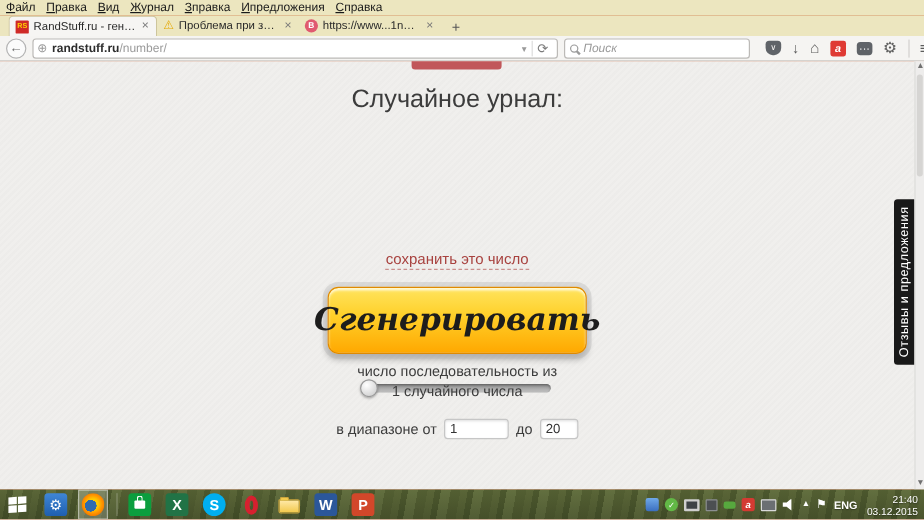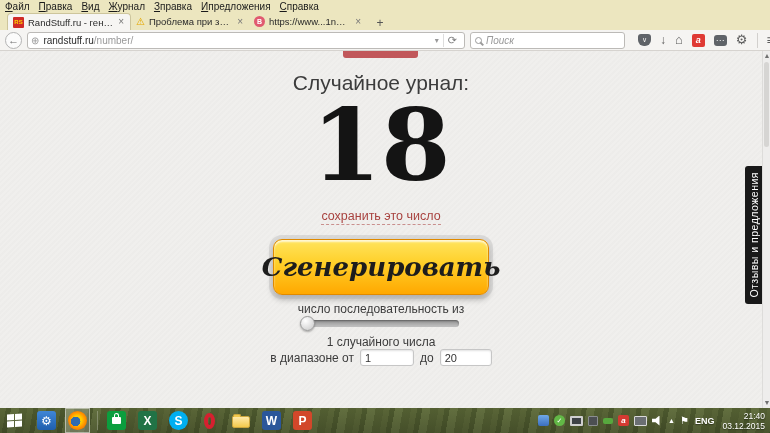--- a/index.html
+++ b/index.html
@@ -30,21 +30,21 @@
             color:#555; font-size:12px; }
 
   
   .navbar { height:21px; background:#f5f4f2; border-bottom:1px solid #d6d3cf;
             display:flex; align-items:center; padding:0 5px; gap:5px; }
   .back-btn { width:17px; height:17px; border:1px solid #b3b3b3; border-radius:50%;
               background:#fbfbfb; color:#6e6e6e; font-size:11px; line-height:15px; text-align:center; flex:0 0 auto; }
   .urlbar { flex:0 0 438px; height:17px; background:#fff; border:1px solid #bcbab7; border-radius:3px;
             display:flex; align-items:center; padding:0 3px; font-size:10px; }
   .globe { color:#9a9a9a; font-size:10px; margin-right:4px; }
-  .url-host { color:#2d2d2d; }
+  .url-host { color:#2d2d2d;font-weight:bold; }
   .url-path { color:#9a9a9a; }
   .url-spacer { flex:1; }
   .url-caret { color:#9a9a9a; font-size:8px; padding:0 4px; }
   .url-sep { width:1px; height:13px; background:#ddd; }
   .reload { color:#7a7a7a; font-size:11px; padding:0 4px; }
   .searchbar { flex:0 0 140px; height:17px; background:#fff; border:1px solid #bcbab7; border-radius:3px;
                display:flex; align-items:center; padding:0 4px; }
   .mag { width:7px; height:7px; border:1.5px solid #9b9b9b; border-radius:50%; position:relative; flex:0 0 auto; }
   .mag i { position:absolute; width:4px; height:1.5px; background:#9b9b9b; transform:rotate(45deg);
            right:-3px; bottom:-2px; }
@@ -80,27 +80,27 @@
              display:flex; align-items:center; justify-content:center; cursor:pointer; }
   .gen-btn span { font-family:"DejaVu Serif", serif; font-style:italic; font-weight:bold;
                   font-size:26px; color:#1d1d1d; }
   .seq-label { position:absolute; top:251px; width:100%; font-size:12px; color:#3c3c3c; }
   .slider { position:absolute; top:269px; left:50%; transform:translateX(-50%); width:156px; height:7px;
             border-radius:4px; background:linear-gradient(#8f8f8f,#c4c4c4);
             box-shadow:inset 0 1px 2px rgba(0,0,0,0.35); }
   .slider-handle { position:absolute; left:-3px; top:-4px; width:15px; height:15px; border-radius:50%;
                    background:radial-gradient(circle at 35% 30%, #ffffff, #c7c7c7);
                    border:1px solid #989898; box-shadow:0 1px 2px rgba(0,0,0,0.3); cursor:pointer; }
-  .count-label { position:absolute; top:284px; width:100%; font-size:12px; color:#3c3c3c; }
+  .count-label { position:absolute; top:268px; width:100%; font-size:12px; color:#3c3c3c; }
   .range-row { position:absolute; top:298px; width:100%; display:flex; align-items:center;
                justify-content:center; gap:6px; font-size:12px; color:#3c3c3c; }
   .range-row input { width:54px; height:17px; border:1px solid #c6c6c6; border-radius:3px;
                      box-shadow:inset 0 1px 2px rgba(0,0,0,0.12); font-size:11px; padding:0 4px;
                      color:#333; font-family:"Liberation Sans",sans-serif; background:#fff; }
-  .range-row input.to { width:52px; }
+  .range-row input.to { width:32px; }
   .feedback-tab { position:absolute; right:7px; top:115px; width:18px; height:138px; background:#191919;
                   border-radius:3px 0 0 3px; display:flex; align-items:center; justify-content:center;
                   cursor:pointer; }
   .feedback-tab span { writing-mode:vertical-rl; transform:rotate(180deg); color:#fff; font-size:10.5px;
                        letter-spacing:0.5px; white-space:nowrap; }
   .v-scrollbar { position:absolute; right:0; top:0; bottom:0; width:8px; background:#eeedec;
                  border-left:1px solid #dddcda; }
   .sb-arrow { position:absolute; left:0; width:8px; text-align:center; color:#707070; font-size:7px; line-height:9px; }
   .sb-up { top:0; } .sb-down { bottom:1px; }
   .sb-thumb { position:absolute; left:1px; top:11px; width:5px; height:85px; background:#d6d5d3; border-radius:3px; }
@@ -214,21 +214,20 @@
       <span class="ticon" style="font-size:13px">⚙</span>
       <span class="tool-sep"></span>
       <span class="ticon hamburger">≡</span>
     </div>
   </div>
 
   <div class="page">
     <div class="content">
       <div class="red-tab"></div>
       <div class="heading">Случайное урнал:</div>
-      <div class="big-number">18</div>
       <div class="save-link">
         <span>сохранить это число</span>
       </div>
       <div class="gen-btn">
         <span>Сгенерировать</span>
       </div>
       <div class="seq-label">число последовательность из</div>
       <div class="slider">
         <div class="slider-handle"></div>
       </div>

